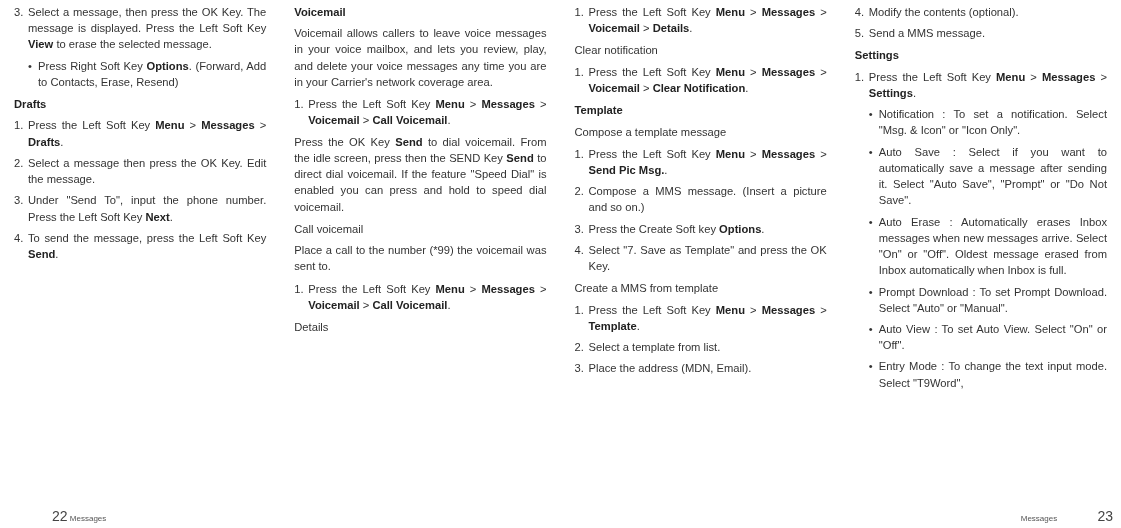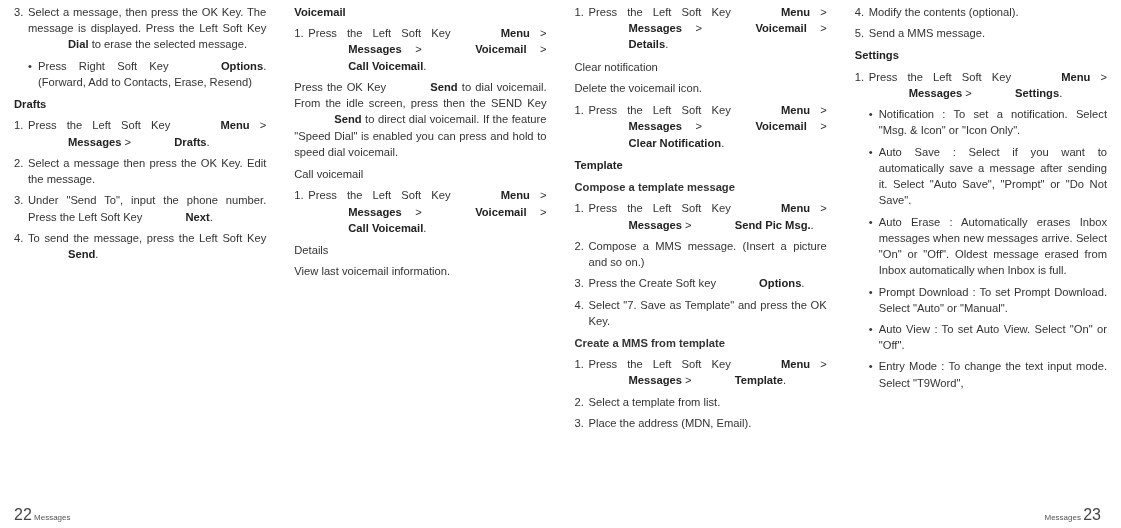--- a/index.html
+++ b/index.html
@@ -26,49 +26,49 @@
   }
   .col + .col { }
   p { margin-bottom: 6px; }
   .heading {
     font-weight: bold;
     margin-top: 6px;
     margin-bottom: 5px;
     text-align: left;
     color: #222;
   }
-  b { font-weight: bold; color: #222; margin-left: 40px; }
+  b { font-weight: bold; color: #222; }
   .list-item {
     display: flex;
     margin-bottom: 5px;
   }
   .num { flex: 0 0 auto; width: 14px; text-align: left; }
   .bul { flex: 0 0 auto; width: 10px; text-align: left; }
   .body { flex: 1; text-align: justify; }
   .sub { margin-left: 14px; }
   .footer {
     position: absolute;
     bottom: 2px;
     font-size: 8px;
     color: #555;
   }
   .footer-left { left: 14px; }
-  .footer-right { right: 20px; }
-  .pg-num { font-size: 16px; color: #444; }
+  .footer-right { right: 8px; }
+  .pg-num { font-size: 14px; color: #444; margin-left: 38px; }
 </style>
 </head>
 <body>
 
 <div class="page-wrap">
 
   <div class="col">
     <div class="list-item">
       <div class="num">3.</div>
       <div class="body">
-        <span>Select a message, then press the OK Key. The message is displayed. Press the Left Soft Key </span><b>Dial</b><span> to erase the selected message.</span>
+        <span>Select a message, then press the OK Key. The message is displayed. Press the Left Soft Key </span><b>View</b><span> to erase the selected message.</span>
       </div>
     </div>
     <div class="list-item sub">
       <div class="bul">•</div>
       <div class="body">
         <span>Press Right Soft Key </span><b>Options</b><span>. (Forward, Add to Contacts, Erase, Resend)</span>
       </div>
     </div>
 
     <p class="heading">Drafts</p>
@@ -97,65 +97,65 @@
     </div>
 
     <div class="footer footer-left">
       <span class="pg-num">22</span>
       <span>Messages</span>
     </div>
   </div>
 
   <div class="col">
     <p class="heading" style="margin-top:0">Voicemail</p>
+    <p>Voicemail allows callers to leave voice messages in your voice mailbox, and lets you review, play, and delete your voice messages any time you are in your Carrier's network coverage area.</p>
 
     <div class="list-item">
       <div class="num">1.</div>
       <div class="body">
         <span>Press the Left Soft Key </span><b>Menu</b><span> &gt; </span><b>Messages</b><span> &gt; </span><b>Voicemail</b><span> &gt; </span><b>Call Voicemail</b><span>.</span>
       </div>
     </div>
 
     <p>
       <span>Press the OK Key </span><b>Send</b><span> to dial voicemail. From the idle screen, press then the SEND Key </span><b>Send</b><span> to direct dial voicemail. If the feature "Speed Dial" is enabled you can press and hold to speed dial voicemail.</span>
     </p>
 
     <p class="heading" style="font-weight:normal;color:#333">Call voicemail</p>
+    <p>Place a call to the number (*99) the voicemail was sent to.</p>
 
     <div class="list-item">
       <div class="num">1.</div>
       <div class="body">
         <span>Press the Left Soft Key </span><b>Menu</b><span> &gt; </span><b>Messages</b><span> &gt; </span><b>Voicemail</b><span> &gt; </span><b>Call Voicemail</b><span>.</span>
       </div>
     </div>
 
     <p class="heading" style="font-weight:normal;color:#333">Details</p>
-    <p>View last voicemail information.</p>
   </div>
 
   <div class="col">
     <div class="list-item">
       <div class="num">1.</div>
       <div class="body">
         <span>Press the Left Soft Key </span><b>Menu</b><span> &gt; </span><b>Messages</b><span> &gt; </span><b>Voicemail</b><span> &gt; </span><b>Details</b><span>.</span>
       </div>
     </div>
 
     <p class="heading" style="font-weight:normal;color:#333">Clear notification</p>
-    <p>Delete the voicemail icon.</p>
 
     <div class="list-item">
       <div class="num">1.</div>
       <div class="body">
         <span>Press the Left Soft Key </span><b>Menu</b><span> &gt; </span><b>Messages</b><span> &gt; </span><b>Voicemail</b><span> &gt; </span><b>Clear Notification</b><span>.</span>
       </div>
     </div>
 
     <p class="heading">Template</p>
-    <p class="heading" style="font-weight:bold;color:#333">Compose a template message</p>
+    <p class="heading" style="font-weight:normal;color:#333">Compose a template message</p>
 
     <div class="list-item">
       <div class="num">1.</div>
       <div class="body">
         <span>Press the Left Soft Key </span><b>Menu</b><span> &gt; </span><b>Messages</b><span> &gt; </span><b>Send Pic Msg.</b><span>.</span>
       </div>
     </div>
     <div class="list-item">
       <div class="num">2.</div>
       <div class="body">Compose a MMS message. (Insert a picture and so on.)</div>
@@ -164,21 +164,21 @@
       <div class="num">3.</div>
       <div class="body">
         <span>Press the Create Soft key </span><b>Options</b><span>.</span>
       </div>
     </div>
     <div class="list-item">
       <div class="num">4.</div>
       <div class="body">Select "7. Save as Template" and press the OK Key.</div>
     </div>
 
-    <p class="heading" style="font-weight:bold;color:#333">Create a MMS from template</p>
+    <p class="heading" style="font-weight:normal;color:#333">Create a MMS from template</p>
 
     <div class="list-item">
       <div class="num">1.</div>
       <div class="body">
         <span>Press the Left Soft Key </span><b>Menu</b><span> &gt; </span><b>Messages</b><span> &gt; </span><b>Template</b><span>.</span>
       </div>
     </div>
     <div class="list-item">
       <div class="num">2.</div>
       <div class="body">Select a template from list.</div>

